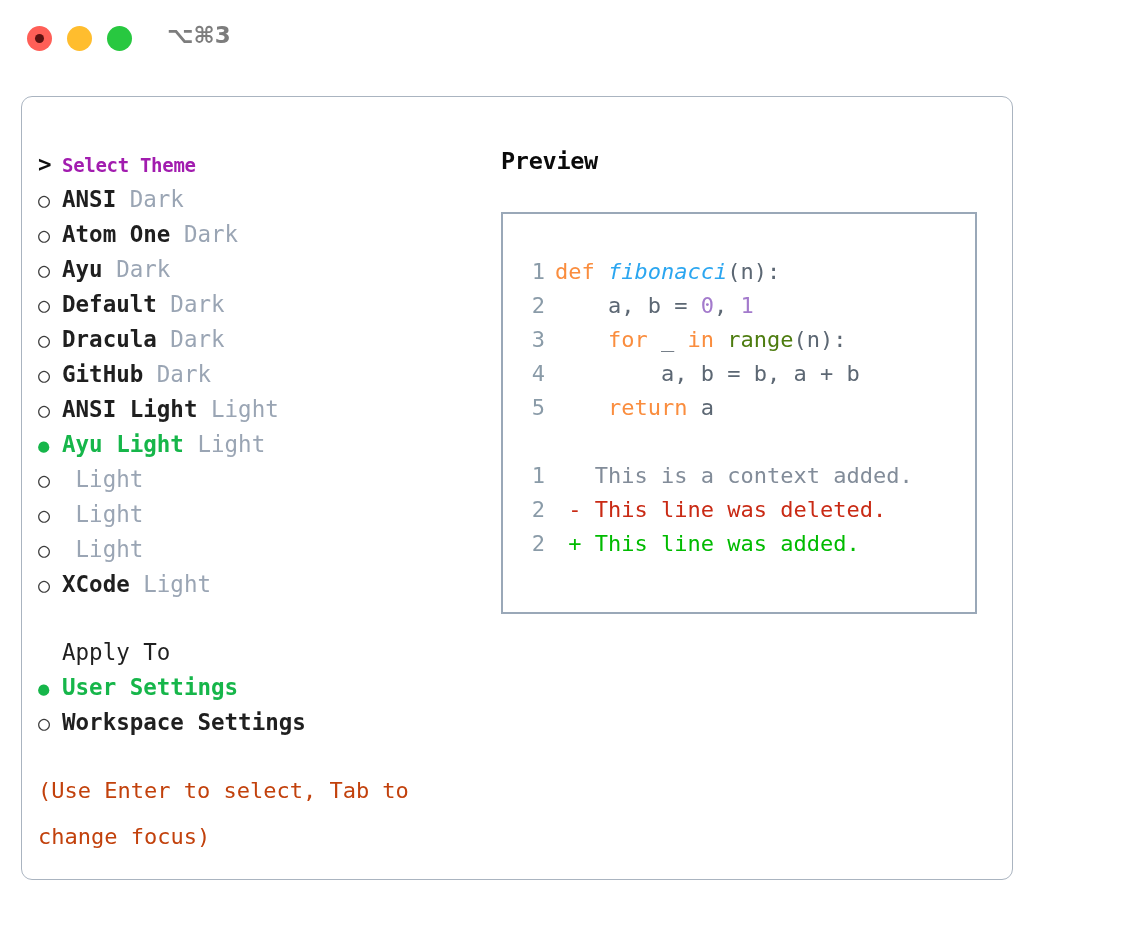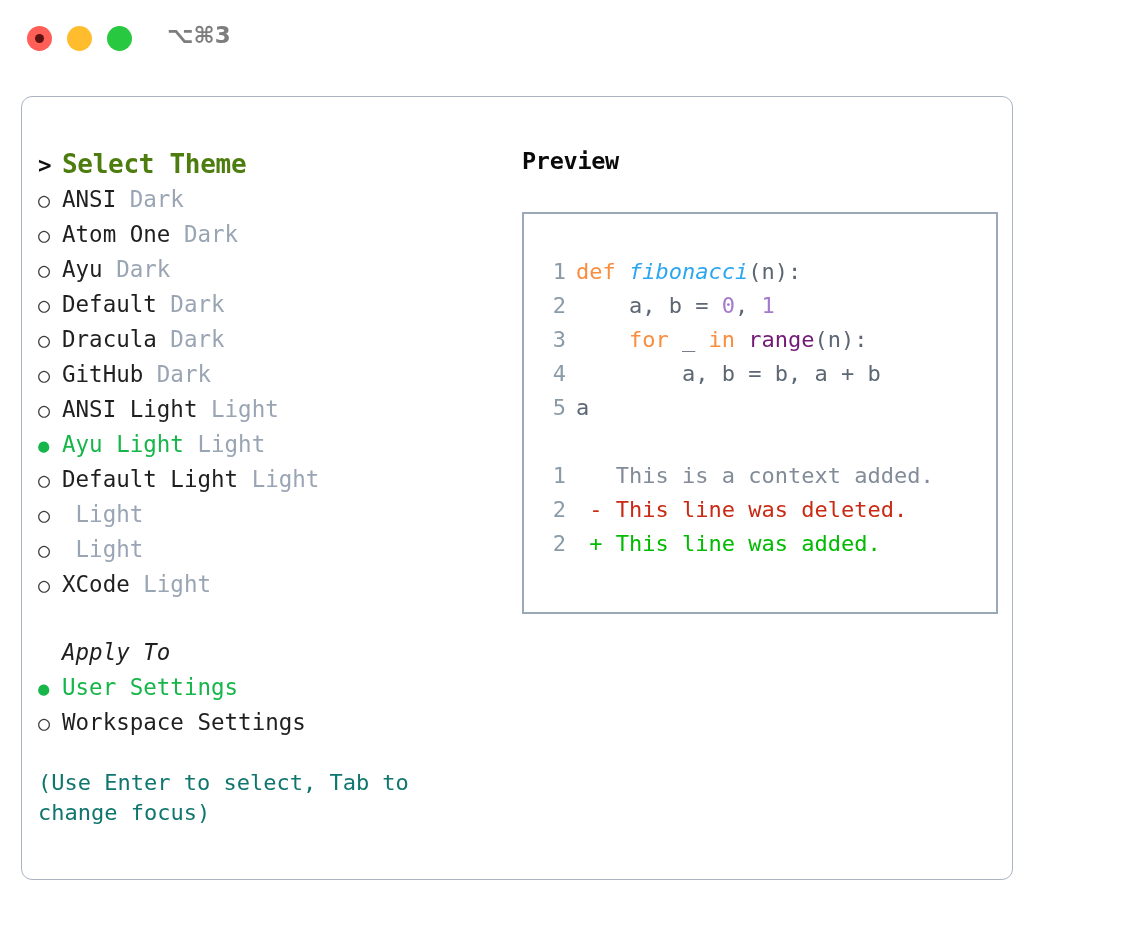--- a/index.html
+++ b/index.html
@@ -111,50 +111,49 @@
     font-weight: bold;
     color: #101010;
     font-size: 22.5px;
   }
   .bullet.filled {
     color: #16b64a;
     font-size: 19px;
   }
   .bullet.blank { color: transparent; }
 
-  .item-label { color: #1f1f1f; }
+  .item-label { color: #1f1f1f; font-weight: bold; }
   .item-label.selected { color: #16b64a; }
   .item-suffix { color: #9aa5b4; }
 
   .header-line {
     font-weight: bold;
-    font-size: 26px;
-    color: #4d7c0f;
+    font-size: 19px;
+    color: #a21caf;
     letter-spacing: -0.3px;
   }
   .section-head {
     font-size: 22.5px;
     color: #1f1f1f;
-    font-style: italic;
   }
   .spacer-md { height: 33px; }
 
   .hint {
     margin-top: 28px;
     font-size: 22px;
-    line-height: 30px;
-    color: #0f766e;
+    line-height: 46px;
+    color: #c2410c;
     width: 410px;
     white-space: pre-wrap;
   }
 
   
   .right-col {
     position: absolute;
-    left: 500px;
+    left: 479px;
     top: 50px;
     width: 490px;
   }
   .preview-title {
     font-size: 23.5px;
     font-weight: bold;
     color: #0a0a0a;
     letter-spacing: -0.3px;
     margin-bottom: 37px;
   }
@@ -180,21 +179,21 @@
     flex: 0 0 26px;
     text-align: right;
     color: #8a9ba8;
     margin-right: 10px;
   }
   .blank-row { height: 34px; }
 
   .tok-kw   { color: #fa8d3e; }
   .tok-fn   { color: #2ba6f0; font-style: italic; }
   .tok-num  { color: #a37acc; }
-  .tok-call { color: #701a75; }
+  .tok-call { color: #4d7c0f; }
   .tok-var  { color: #5c6773; }
   .tok-punc { color: #5c6773; }
 
   .diff-ctx { color: #828c99; }
   .diff-del { color: #c92a14; }
   .diff-add { color: #00bb00; }
 </style>
 </head>
 <body>
 
@@ -222,21 +221,21 @@
 
       <div id="theme-list">
           <div class="list-line"><span class="bullet">○</span><span class="item-label">ANSI</span><span class="item-suffix"> Dark</span></div>
           <div class="list-line"><span class="bullet">○</span><span class="item-label">Atom One</span><span class="item-suffix"> Dark</span></div>
           <div class="list-line"><span class="bullet">○</span><span class="item-label">Ayu</span><span class="item-suffix"> Dark</span></div>
           <div class="list-line"><span class="bullet">○</span><span class="item-label">Default</span><span class="item-suffix"> Dark</span></div>
           <div class="list-line"><span class="bullet">○</span><span class="item-label">Dracula</span><span class="item-suffix"> Dark</span></div>
           <div class="list-line"><span class="bullet">○</span><span class="item-label">GitHub</span><span class="item-suffix"> Dark</span></div>
           <div class="list-line"><span class="bullet">○</span><span class="item-label">ANSI Light</span><span class="item-suffix"> Light</span></div>
           <div class="list-line"><span class="bullet filled">●</span><span class="item-label selected">Ayu Light</span><span class="item-suffix"> Light</span></div>
-          <div class="list-line"><span class="bullet">○</span><span class="item-label">Default Light</span><span class="item-suffix"> Light</span></div>
+          <div class="list-line"><span class="bullet">○</span><span class="item-suffix"> Light</span></div>
           <div class="list-line"><span class="bullet">○</span><span class="item-suffix"> Light</span></div>
           <div class="list-line"><span class="bullet">○</span><span class="item-suffix"> Light</span></div>
           <div class="list-line"><span class="bullet">○</span><span class="item-label">XCode</span><span class="item-suffix"> Light</span></div>
         </div>
 
       <div class="spacer-md"></div>
 
       <div class="list-line">
         <span class="bullet blank">○</span>
         <span class="section-head">Apply To</span>
@@ -252,21 +251,21 @@
 
     <div class="right-col">
       <div class="preview-title">Preview</div>
 
       <div class="preview-panel">
         <div id="code-block">
             <div class="code-line"><span class="lineno">1</span><span class="tok-kw">def </span><span class="tok-fn">fibonacci</span><span class="tok-punc">(n):</span></div>
             <div class="code-line"><span class="lineno">2</span><span class="tok-var">    a, b = </span><span class="tok-num">0</span><span class="tok-punc">, </span><span class="tok-num">1</span></div>
             <div class="code-line"><span class="lineno">3</span><span class="tok-kw">    for </span><span class="tok-var">_ </span><span class="tok-kw">in </span><span class="tok-call">range</span><span class="tok-punc">(n):</span></div>
             <div class="code-line"><span class="lineno">4</span><span class="tok-var">        a, b = b, a + b</span></div>
-            <div class="code-line"><span class="lineno">5</span><span class="tok-var">a</span></div>
+            <div class="code-line"><span class="lineno">5</span><span class="tok-kw">    return </span><span class="tok-var">a</span></div>
           </div>
         <div class="blank-row"></div>
         <div id="diff-block">
             <div class="code-line"><span class="lineno">1</span><span class="diff-ctx">   </span><span class="diff-ctx">This is a context added.</span></div>
             <div class="code-line"><span class="lineno">2</span><span class="diff-del"> - </span><span class="diff-del">This line was deleted.</span></div>
             <div class="code-line"><span class="lineno">2</span><span class="diff-add"> + </span><span class="diff-add">This line was added.</span></div>
           </div>
       </div>
     </div>
 

